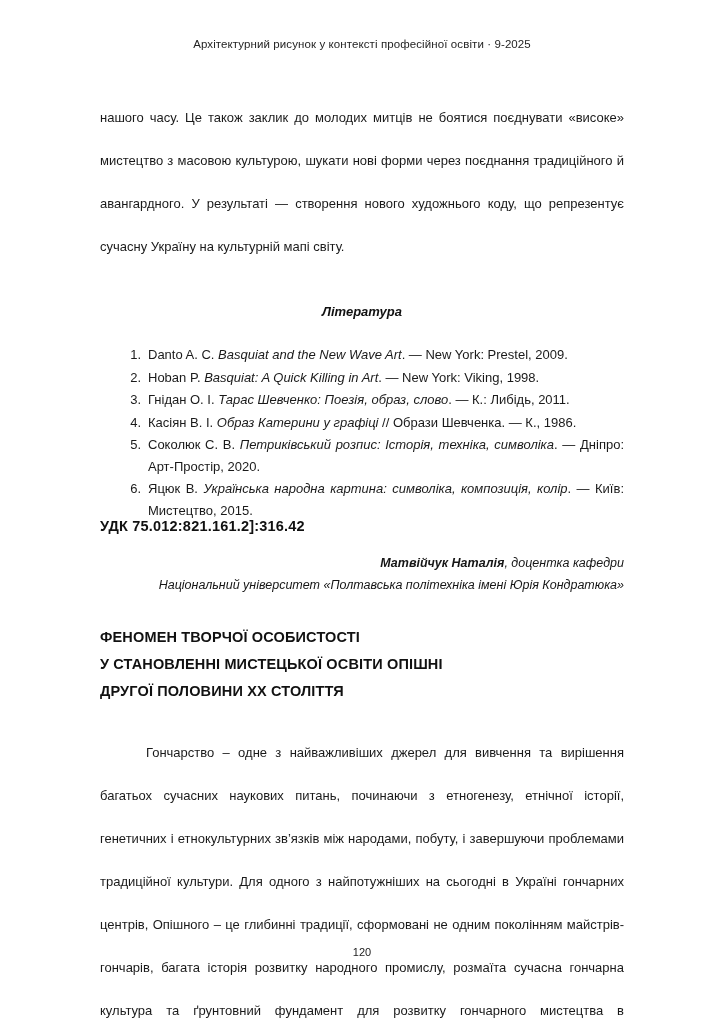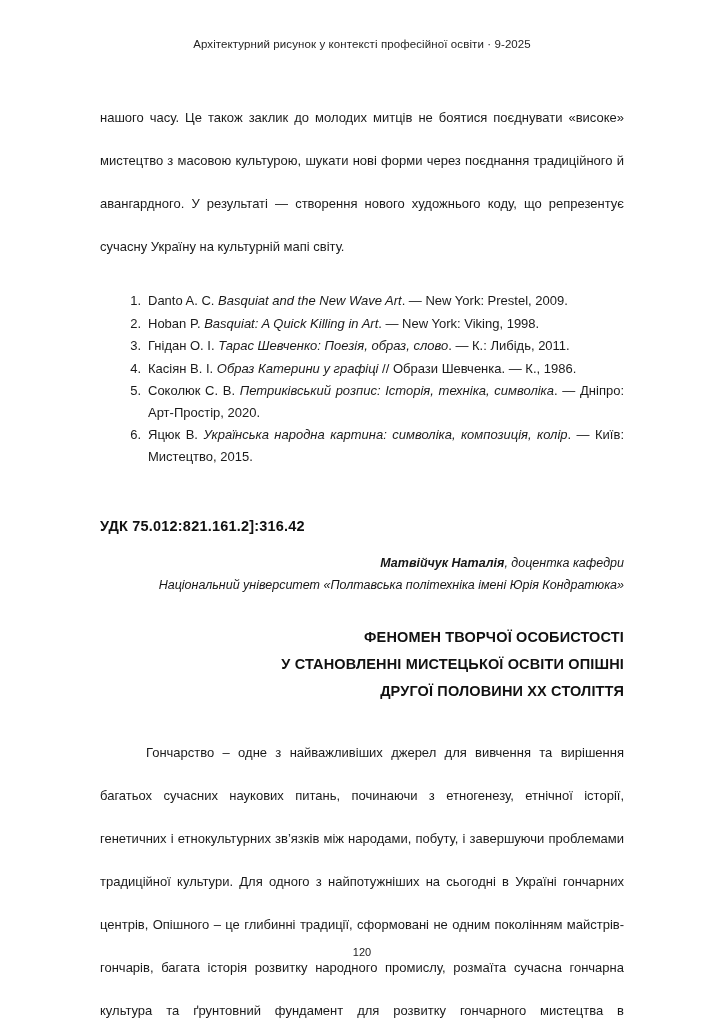--- a/index.html
+++ b/index.html
@@ -119,21 +119,21 @@
     font-weight: bold;
     font-style: italic;
   }
 
   
   .article-title {
     position: absolute;
     top: 624px;
     left: 100px;
     width: 524px;
-    text-align: right;
+    text-align: left;
     font-size: 14.5px;
     font-weight: bold;
     line-height: 27px;
     letter-spacing: 0.15px;
     color: #111111;
   }
 
   
   .lower-body {
     position: absolute;
@@ -157,20 +157,21 @@
 <body>
 
 <div class="page">
 
   <div class="running-head">Архітектурний рисунок у контексті професійної освіти · 9-2025</div>
 
   <div class="content">
 
     <p class="body">нашого часу. Це також заклик до молодих митців не боятися поєднувати «високе» мистецтво з масовою культурою, шукати нові форми через поєднання традиційного й авангардного. У результаті — створення нового художнього коду, що репрезентує сучасну Україну на культурній мапі світу.</p>
 
+    <div class="lit-heading">Література</div>
 
     <ol class="refs" id="refs-list">
         <li><span class="num">1.</span><span>Danto A. C. </span><i>Basquiat and the New Wave Art</i><span>. — New York: Prestel, 2009.</span></li>
         <li><span class="num">2.</span><span>Hoban P. </span><i>Basquiat: A Quick Killing in Art</i><span>. — New York: Viking, 1998.</span></li>
         <li><span class="num">3.</span><span>Гнідан О. І. </span><i>Тарас Шевченко: Поезія, образ, слово</i><span>. — К.: Либідь, 2011.</span></li>
         <li><span class="num">4.</span><span>Касіян В. І. </span><i>Образ Катерини у графіці</i><span> // Образи Шевченка. — К., 1986.</span></li>
         <li><span class="num">5.</span><span>Соколюк С. В. </span><i>Петриківський розпис: Історія, техніка, символіка</i><span>. — Дніпро: Арт-Простір, 2020.</span></li>
         <li><span class="num">6.</span><span>Яцюк В. </span><i>Українська народна картина: символіка, композиція, колір</i><span>. — Київ: Мистецтво, 2015.</span></li>
       </ol>
   </div>

